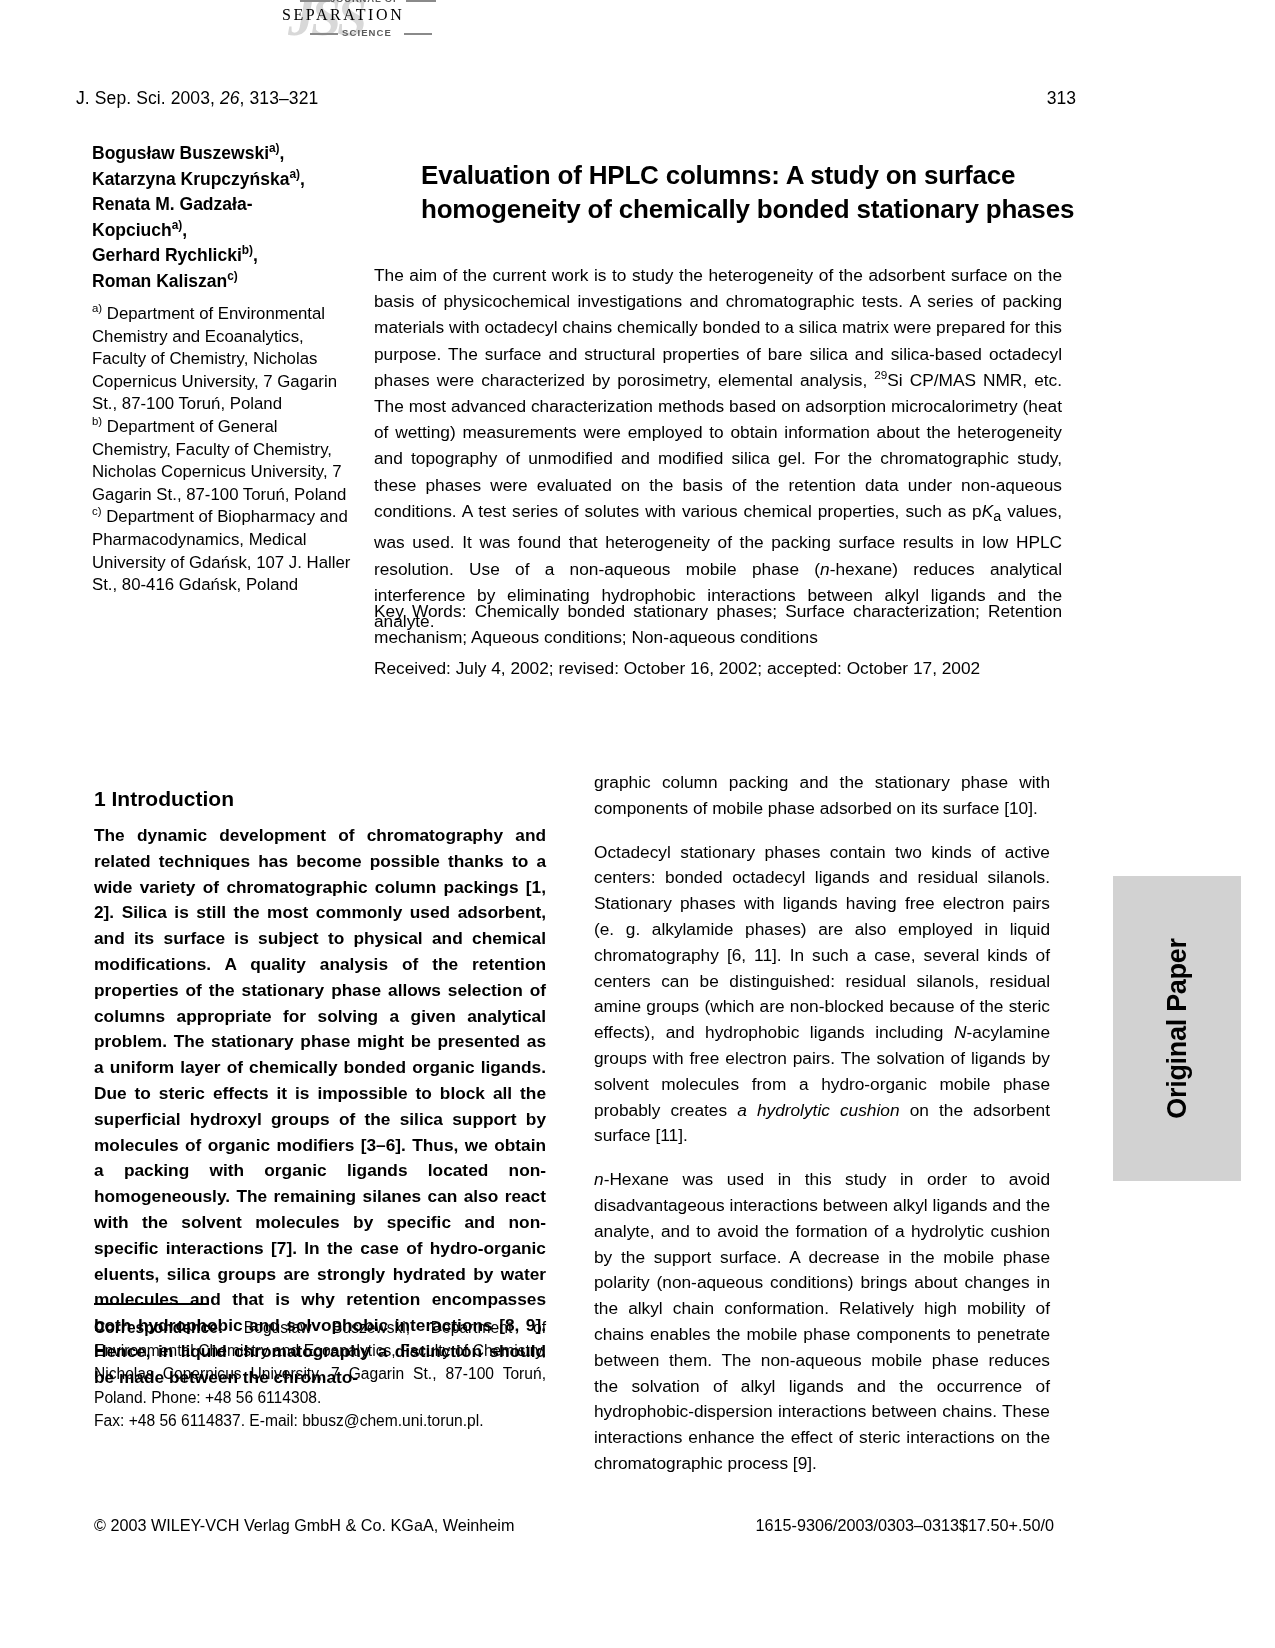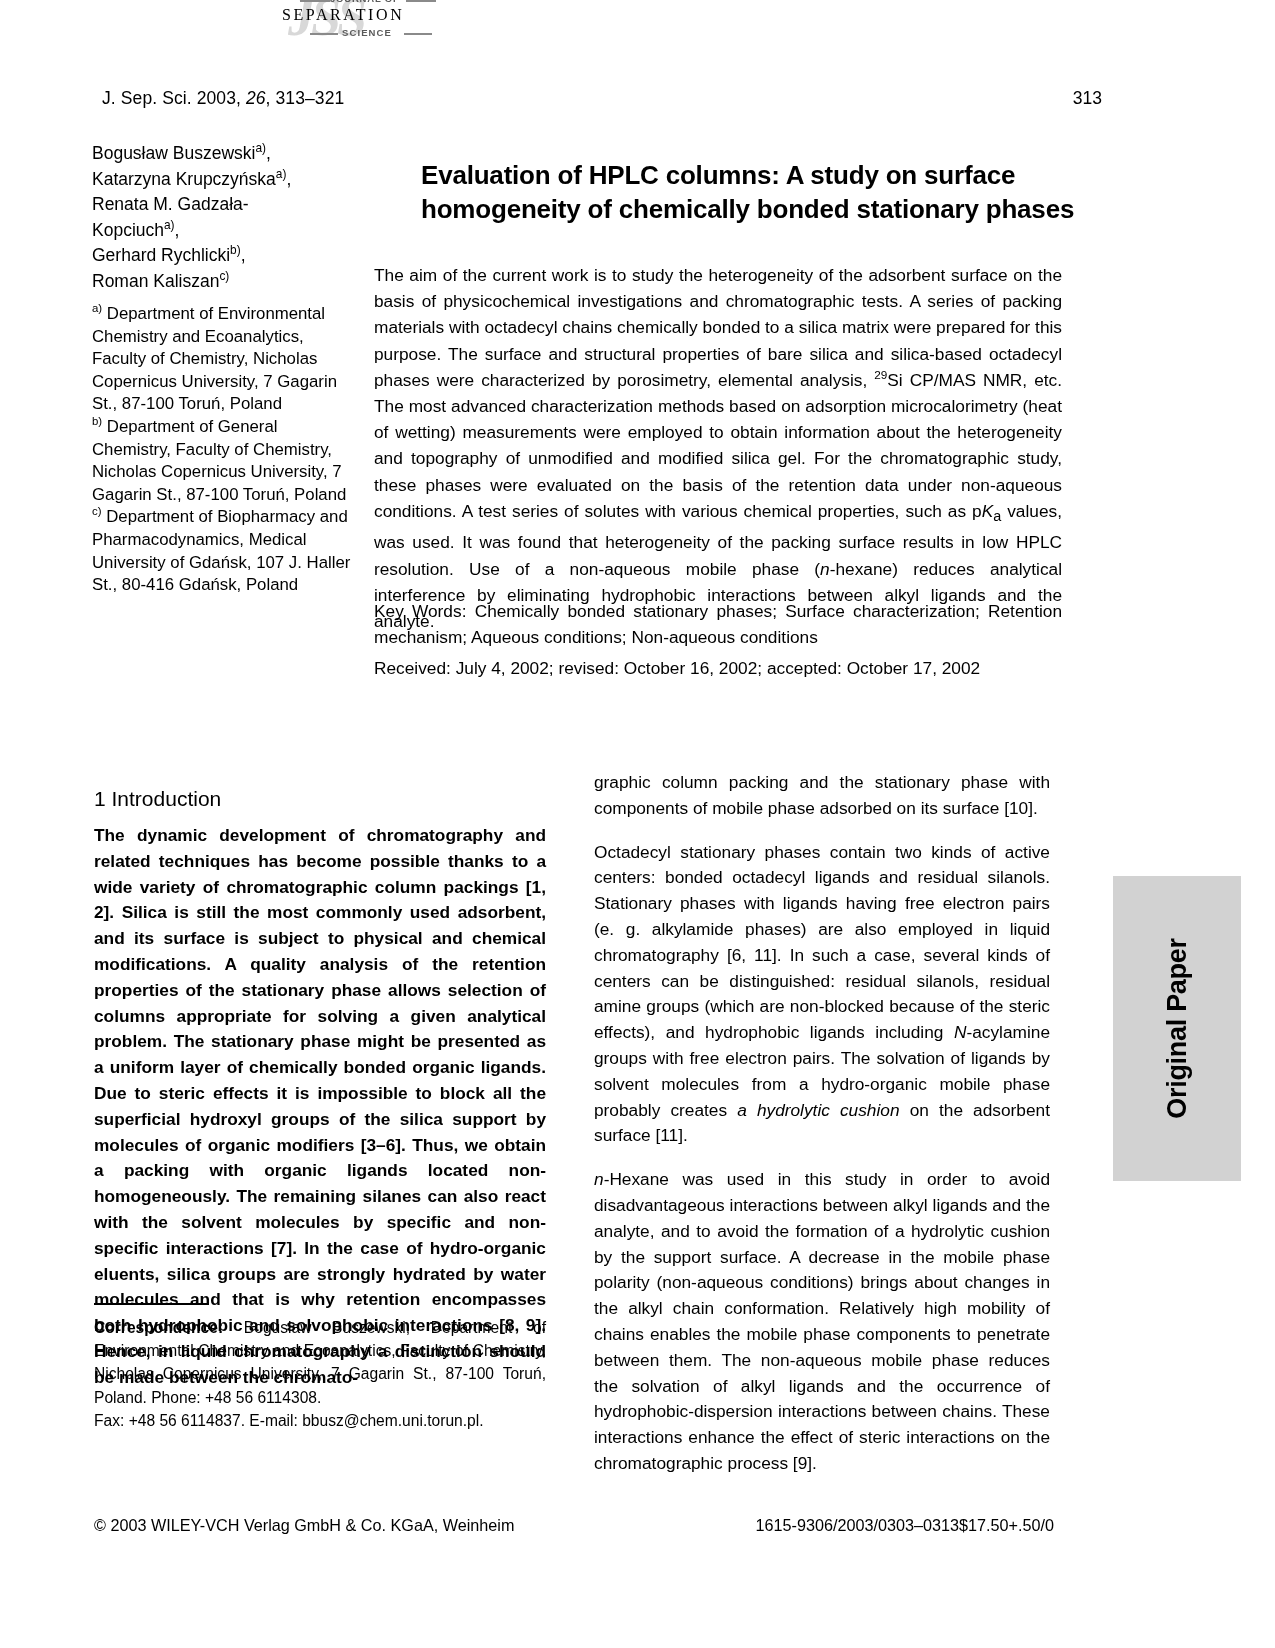--- a/index.html
+++ b/index.html
@@ -15,21 +15,21 @@
     position: relative;
     width: 1275px;
     height: 1648px;
     background: #ffffff;
     overflow: hidden;
   }
 
   
   #header {
     position: absolute;
-    left: 102px;
+    left: 76px;
     top: 82px;
     width: 1000px;
     height: 40px;
   }
   .journal-ref {
     position: absolute;
     left: 0;
     top: 6px;
     font-size: 17.5px;
     letter-spacing: 0.1px;
@@ -125,21 +125,21 @@
     color: #5a5a5a;
   }
 
   
   #authors {
     position: absolute;
     left: 92px;
     top: 141px;
     width: 268px;
     font-size: 17.5px;
-    font-weight: normal;
+    font-weight: bold;
     line-height: 25.5px;
   }
   #authors .line {
     white-space: nowrap;
   }
   sup {
     font-size: 0.68em;
     vertical-align: super;
     line-height: 0;
   }
@@ -196,21 +196,21 @@
     font-size: 17.3px;
     line-height: 26.2px;
   }
 
   
   #section-heading {
     position: absolute;
     left: 94px;
     top: 770px;
     font-size: 21px;
-    font-weight: normal;
+    font-weight: bold;
   }
   #col-left {
     position: absolute;
     left: 94px;
     top: 823px;
     width: 452px;
     font-size: 17.3px;
     line-height: 25.8px;
     text-align: justify;
     font-weight: bold;

